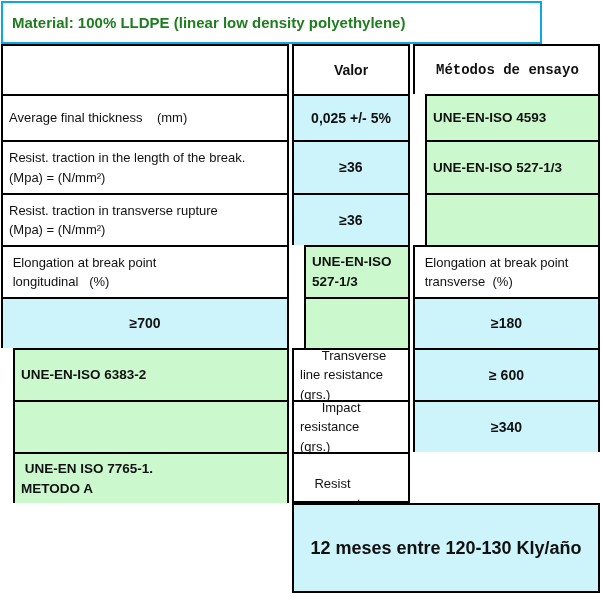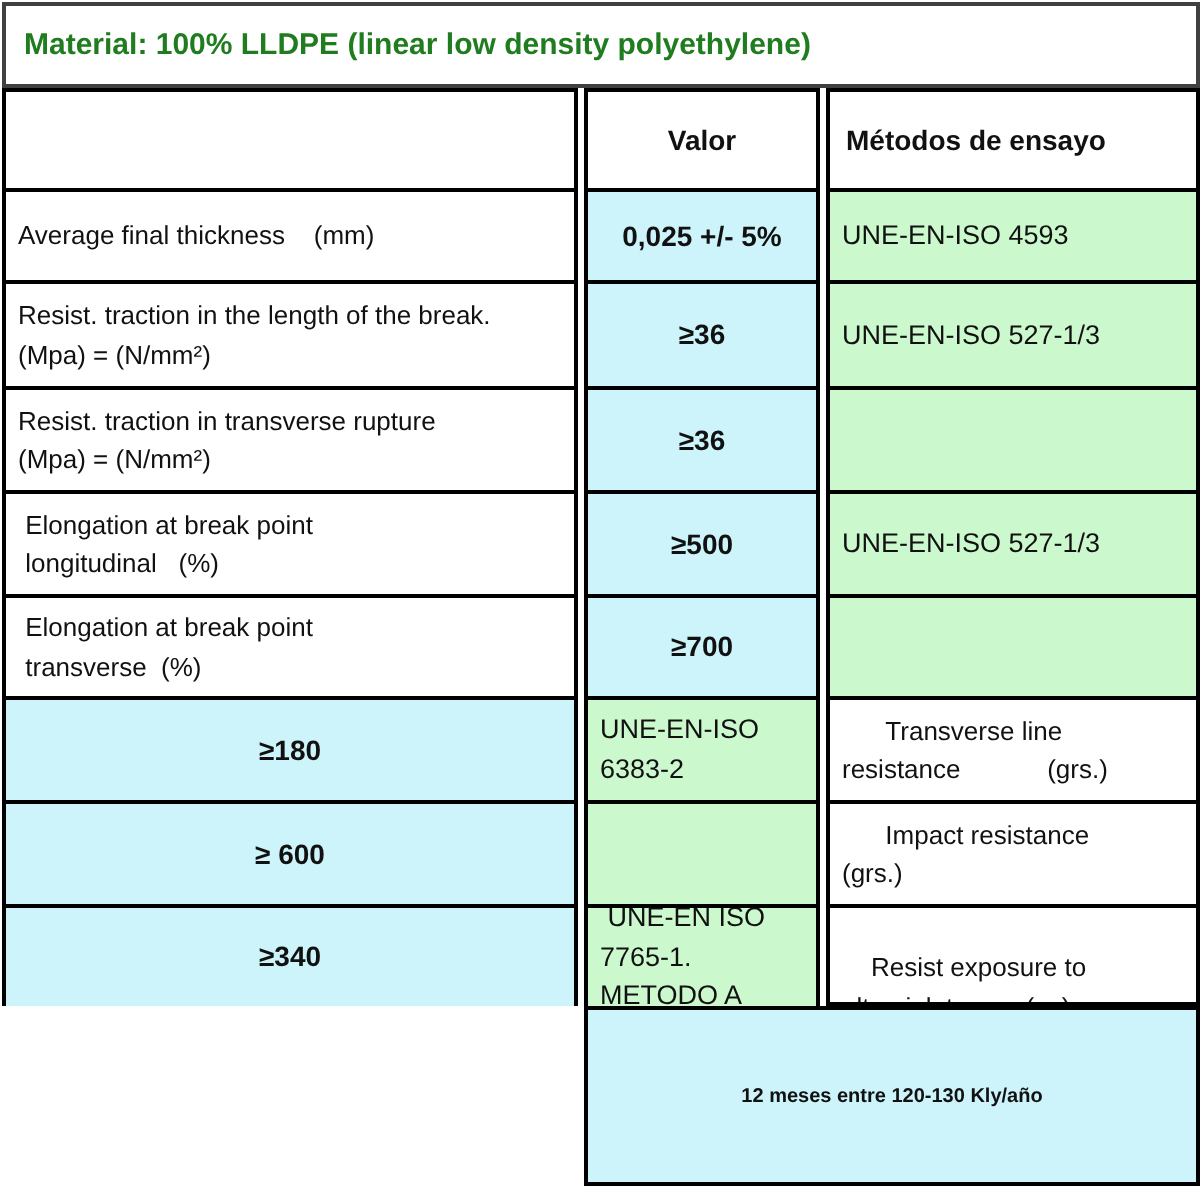--- a/index.html
+++ b/index.html
@@ -11,23 +11,23 @@
   }
   .sheet {
     width: 601px;
     height: 601px;
     box-sizing: border-box;
     padding: 1px 0 0 1px;
     background: #ffffff;
   }
   .title-box {
     box-sizing: border-box;
-    width: 599px;
+    width: 541px;
     height: 43px;
-    border: 2px solid #404040;
+    border: 2px solid #0ea5e9;
     display: flex;
     align-items: center;
     padding-left: 9px;
     font-weight: bold;
     font-size: 15px;
     color: var(--title-color, #1f7d1f);
     background: #ffffff;
   }
   .tbl {
     display: grid;
@@ -55,40 +55,41 @@
     white-space: pre-wrap;
   }
   .cell.value {
     justify-content: center;
     font-weight: bold;
     font-size: 14px;
     background: var(--value-bg, #cdf4fa);
     white-space: pre-wrap;
   }
   .cell.method {
-    font-weight: normal;
+    font-weight: bold;
     font-size: 13.5px;
     padding-left: 6px;
     background: var(--method-bg, #ccf8ce);
     white-space: pre-wrap;
     line-height: 1.45;
+    margin-left: 12px;
   }
   .cell.header {
     background: #ffffff;
     font-weight: bold;
     font-size: 14px;
   }
   .cell.hdr-value { justify-content: center; }
-  .cell.hdr-method { padding-left: 8px; }
+  .cell.hdr-method { padding-left: 21px; font-family: Liberation Mono, monospace; }
   .cell.merged {
     grid-column: 2 / 4;
     justify-content: center;
     text-align: center;
     font-weight: bold;
-    font-size: 10px;
+    font-size: 18px;
     background: var(--value-bg, #cdf4fa);
   }
   .cell.uv-label {
     align-items: flex-start;
     padding-top: 20px;
   }
 </style>
 </head>
 <body>
 
@@ -113,21 +114,20 @@
     <div class="cell value">≥36</div>
     <div class="cell method">UNE-EN-ISO 527-1/3</div>
 
     <div class="cell label">Resist. traction in transverse rupture
 (Mpa) = (N/mm²)</div>
     <div class="cell value">≥36</div>
     <div class="cell method"></div>
 
     <div class="cell label"> Elongation at break point
  longitudinal   (%)</div>
-    <div class="cell value">≥500</div>
     <div class="cell method">UNE-EN-ISO 527-1/3</div>
 
     <div class="cell label"> Elongation at break point
  transverse  (%)</div>
     <div class="cell value">≥700</div>
     <div class="cell method"></div>
 
     <div class="cell value">≥180</div>
     <div class="cell method">UNE-EN-ISO 6383-2</div>
 

